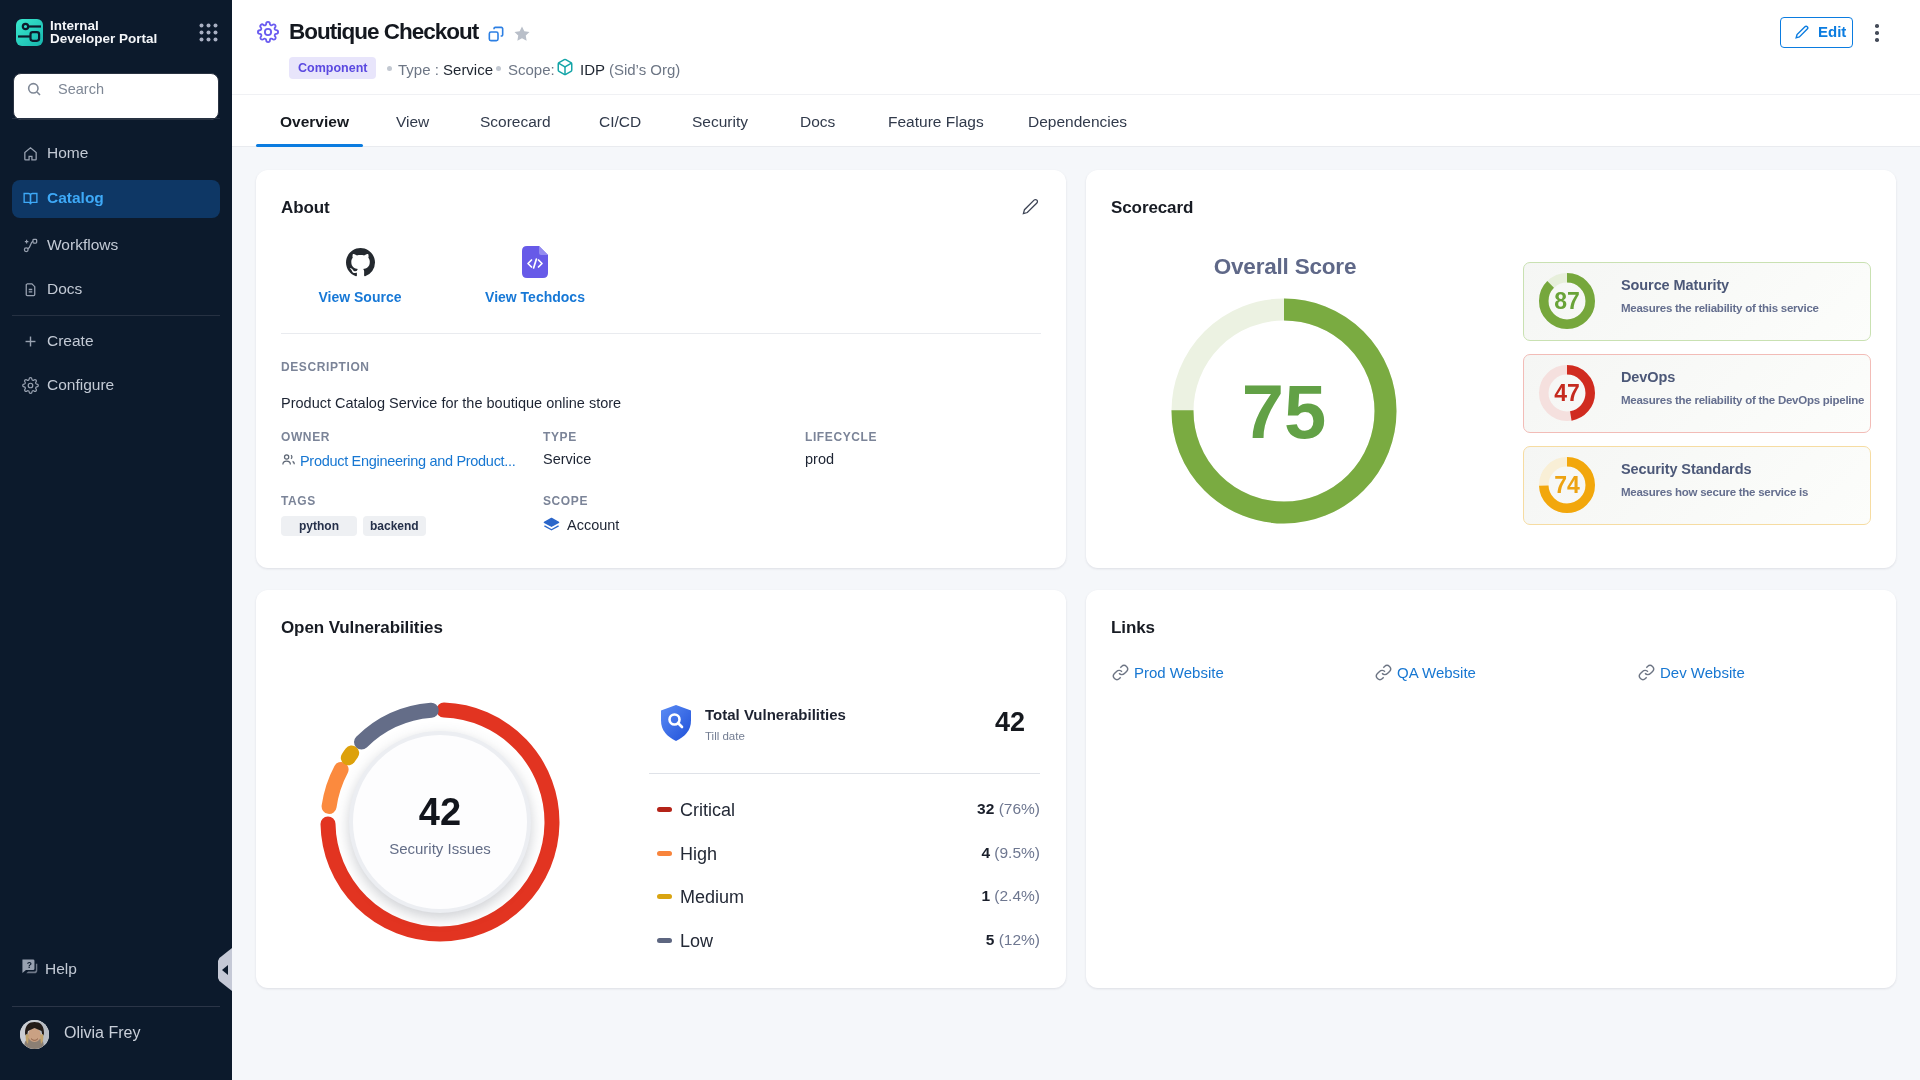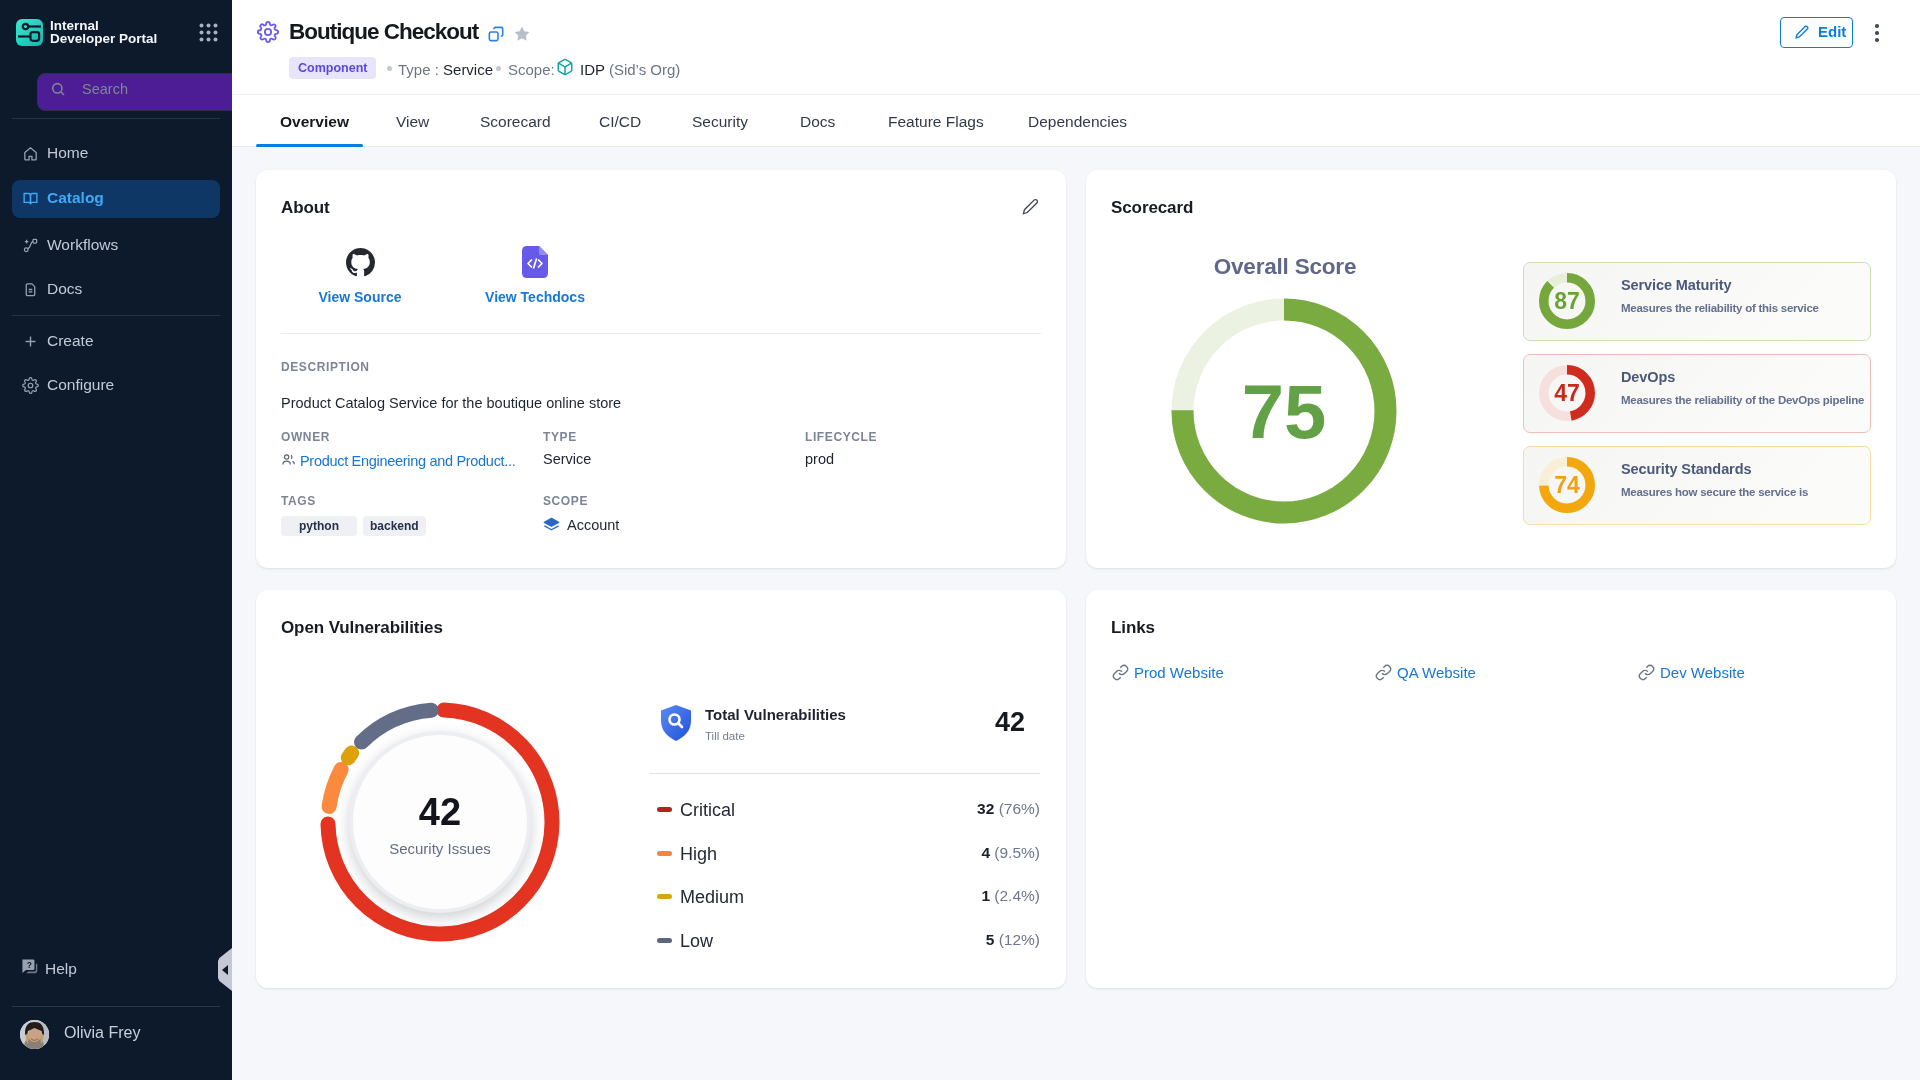--- a/index.html
+++ b/index.html
@@ -2,21 +2,21 @@
 <html><head>
 <meta charset="utf-8">
 <style>
 *{margin:0;padding:0;box-sizing:border-box;}
 html,body{width:1920px;height:1080px;overflow:hidden;font-family:"Liberation Sans",sans-serif;}
 
 #sidebar{position:absolute;left:0;top:0;width:232px;height:1080px;background:#0c1a2c;}
 #logo{position:absolute;left:16px;top:19px;width:27px;height:27px;border-radius:6px;background:linear-gradient(135deg,#3be9ce,#16b5ad);}
 #logotxt{position:absolute;left:50px;top:19px;color:#f4f6f9;font-size:13.5px;font-weight:700;line-height:13px;}
 #gridicon{position:absolute;left:199px;top:23px;}
-#searchbox{position:absolute;left:13px;top:73px;width:206px;height:38px;background:#4c1d95;border:1px solid #2a3342;border-radius:8px;margin-left:24px;}
+#searchbox{position:absolute;left:13px;top:73px;width:206px;height:47px;background:#ffffff;border:1px solid #2a3342;border-radius:8px;}
 #searchbox span{position:absolute;left:44px;top:7px;font-size:14.5px;color:#7e8795;}
 .sdiv{position:absolute;left:12px;width:208px;height:1px;background:#263142;}
 .nav{position:absolute;left:12px;width:208px;height:38px;border-radius:8px;color:#c3cad5;font-size:15.5px;}
 .nav .ic{position:absolute;left:10px;top:10px;width:17px;height:17px;}
 .nav .tx{position:absolute;left:35px;top:9px;}
 .nav.active{background:#0e3765;color:#3ea9f7;font-weight:700;}
 #help{position:absolute;left:12px;top:950px;width:208px;height:38px;color:#c3cad5;font-size:15.5px;}
 #help .tx{position:absolute;left:33px;top:10px;}
 #avatar{position:absolute;left:20px;top:1020px;width:29px;height:29px;border-radius:50%;overflow:hidden;background:#cdd2d8;}
 #uname{position:absolute;left:64px;top:1024px;color:#c9cfd9;font-size:16px;}
@@ -259,21 +259,21 @@
   <circle cx="115" cy="115" r="101.5" fill="none" stroke="#ecf2e2" stroke-width="22"></circle>
   <circle cx="115" cy="115" r="101.5" fill="none" stroke="#7aab41" stroke-width="22" stroke-dasharray="478.3 637.7" transform="rotate(-90 115 115)"></circle>
  </svg>
  <div style="position:absolute;left:83px;top:197px;width:230px;text-align:center;font-size:76px;font-weight:700;color:#62a146;line-height:89px">75</div>
  <div class="mini" style="top:92px;border-color:#c9e1b2;">
   <svg class="mdon" width="58" height="58" viewBox="0 0 58 58">
           <circle cx="29" cy="29" r="23.25" fill="none" stroke="#e7efdb" stroke-width="9.5"></circle>
           <circle cx="29" cy="29" r="23.25" fill="none" stroke="#76a73c" stroke-width="9.5" stroke-dasharray="127.09 146.08" transform="rotate(-90 29 29)"></circle>
         </svg>
   <div class="mnum" style="color:#69a338">87</div>
-  <div class="mtit">Service Maturity</div>
+  <div class="mtit">Source Maturity</div>
   <div class="msub">Measures the reliability of this service</div>
  </div>
  <div class="mini" style="top:184px;border-color:#f2bcb7;">
   <svg class="mdon" width="58" height="58" viewBox="0 0 58 58">
           <circle cx="29" cy="29" r="23.25" fill="none" stroke="#f5e0de" stroke-width="9.5"></circle>
           <circle cx="29" cy="29" r="23.25" fill="none" stroke="#d02b1f" stroke-width="9.5" stroke-dasharray="68.66 146.08" transform="rotate(-90 29 29)"></circle>
         </svg>
   <div class="mnum" style="color:#c52a1e">47</div>
   <div class="mtit">DevOps</div>
   <div class="msub">Measures the reliability of the DevOps pipeline</div>

